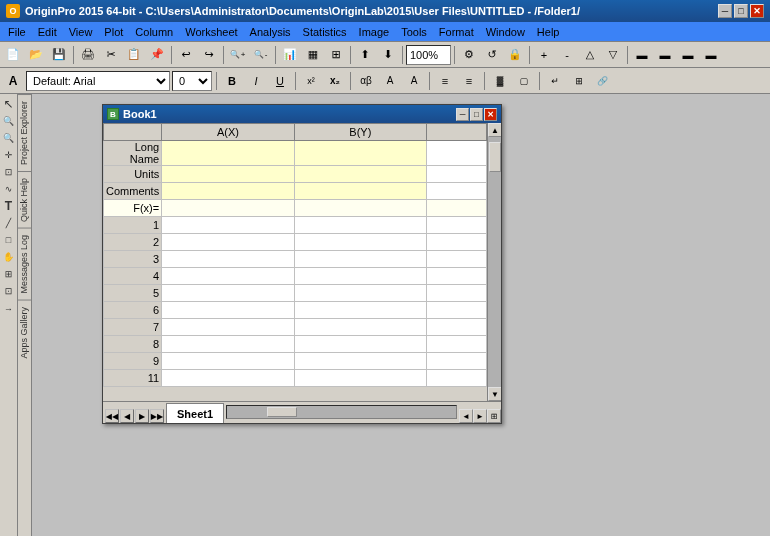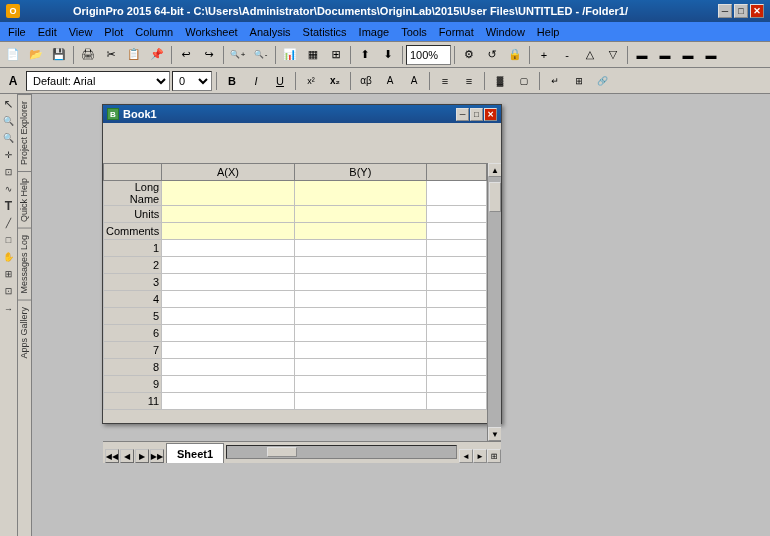--- a/index.html
+++ b/index.html
@@ -34,21 +34,20 @@
       align-items: center;
       justify-content: center;
       font-size: 9px;
       font-weight: bold;
       color: white;
       flex-shrink: 0;
     }
     #title-text {
       flex: 1;
       font-size: 11px;
-      margin-left: 48px;
     }
     #title-controls {
       display: flex;
       gap: 2px;
     }
     .title-btn {
       width: 14px;
       height: 14px;
       background: #c0c0c0;
       border: 1px outset #e0e0e0;
@@ -252,21 +251,20 @@
       cursor: pointer;
       color: #000;
     }
     .book-btn.close { background: #cc2200; color: white; }
 
     
     #grid-container {
       display: flex;
       height: calc(100% - 18px - 22px);
       overflow: hidden;
-      margin-top: 40px;
     }
 
     #grid-scroll-area {
       flex: 1;
       overflow: hidden;
       position: relative;
     }
 
     #scrollbar-right {
       width: 14px;
@@ -555,20 +553,26 @@
                 <td class="row-header special-row">Units</td>
                 <td class="col-a"></td>
                 <td class="col-b"></td>
                 <td class="col-c"></td>
               </tr>
               <tr>
                 <td class="row-header special-row">Comments</td>
                 <td class="col-a"></td>
                 <td class="col-b"></td>
                 <td class="col-c"></td>
+              </tr>
+              <tr>
+                <td class="row-header special-row fx-row">F(x)=</td>
+                <td class="col-a fx-row"></td>
+                <td class="col-b fx-row"></td>
+                <td class="col-c fx-row"></td>
               </tr>
               <tr>
                 <td class="row-header">1</td>
                 <td class="data-cell"></td>
                 <td class="data-cell"></td>
                 <td class="data-cell"></td>
               </tr>
               <tr>
                 <td class="row-header">2</td>
                 <td class="data-cell"></td>

